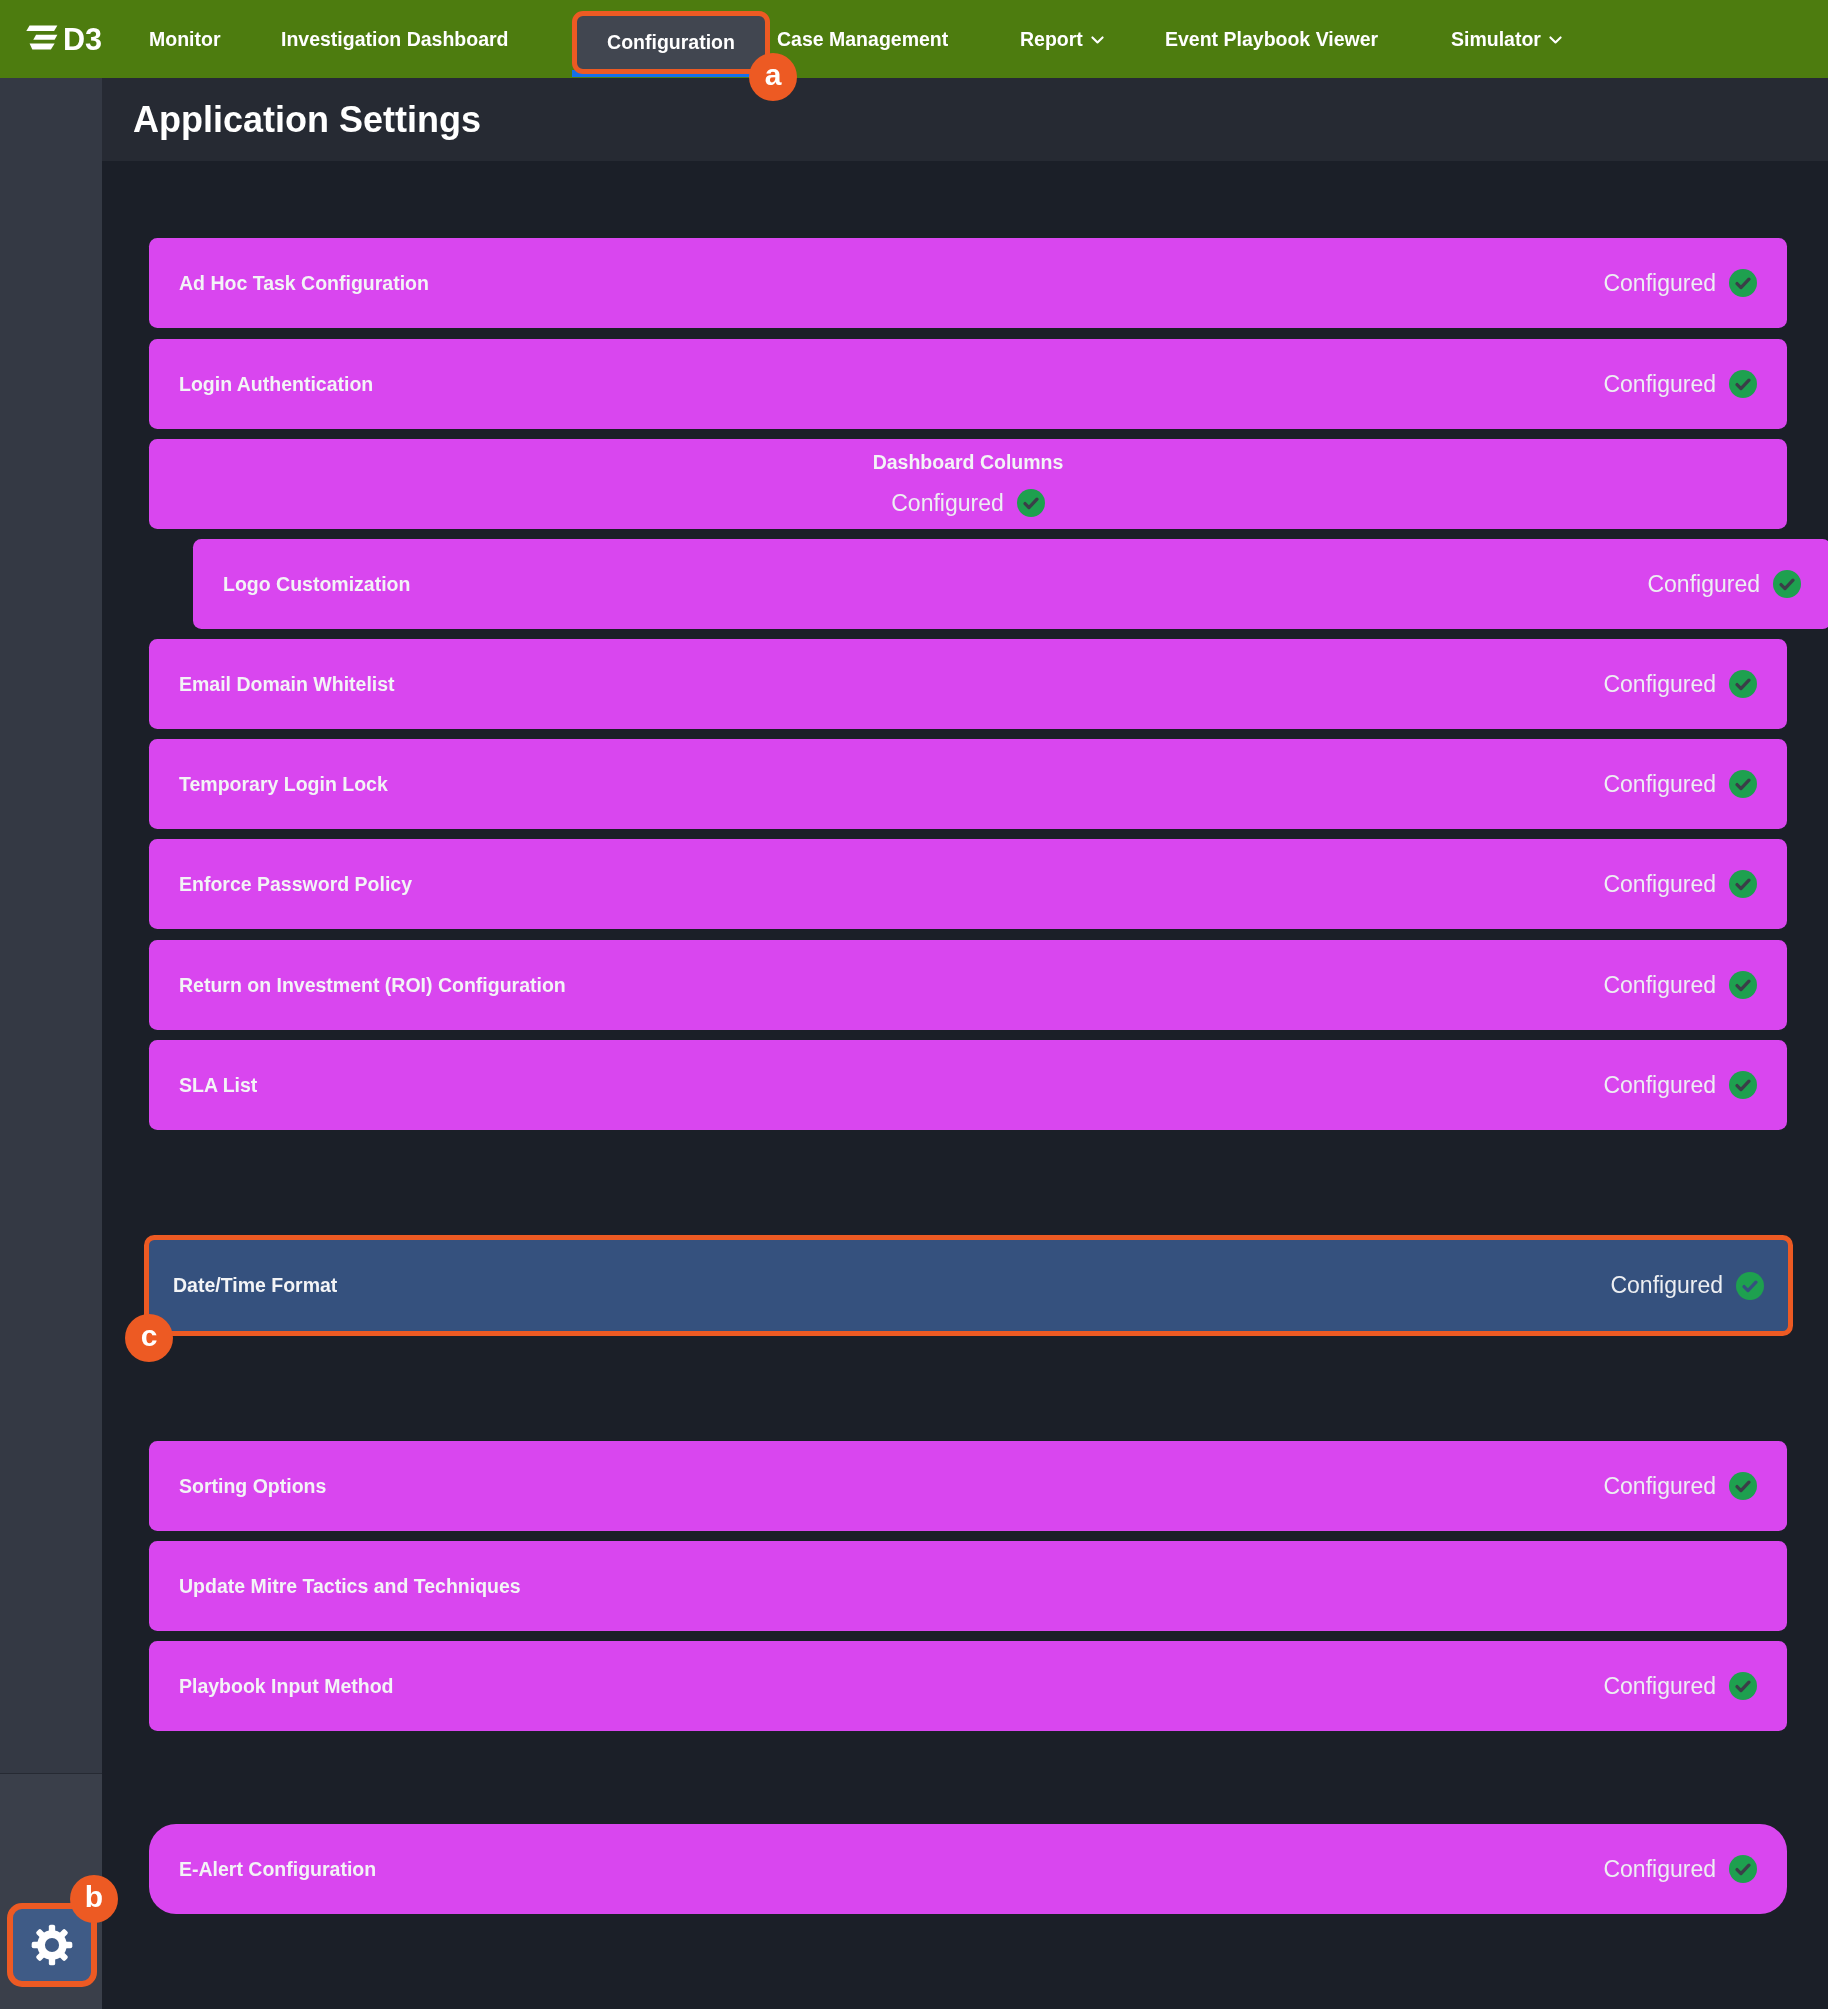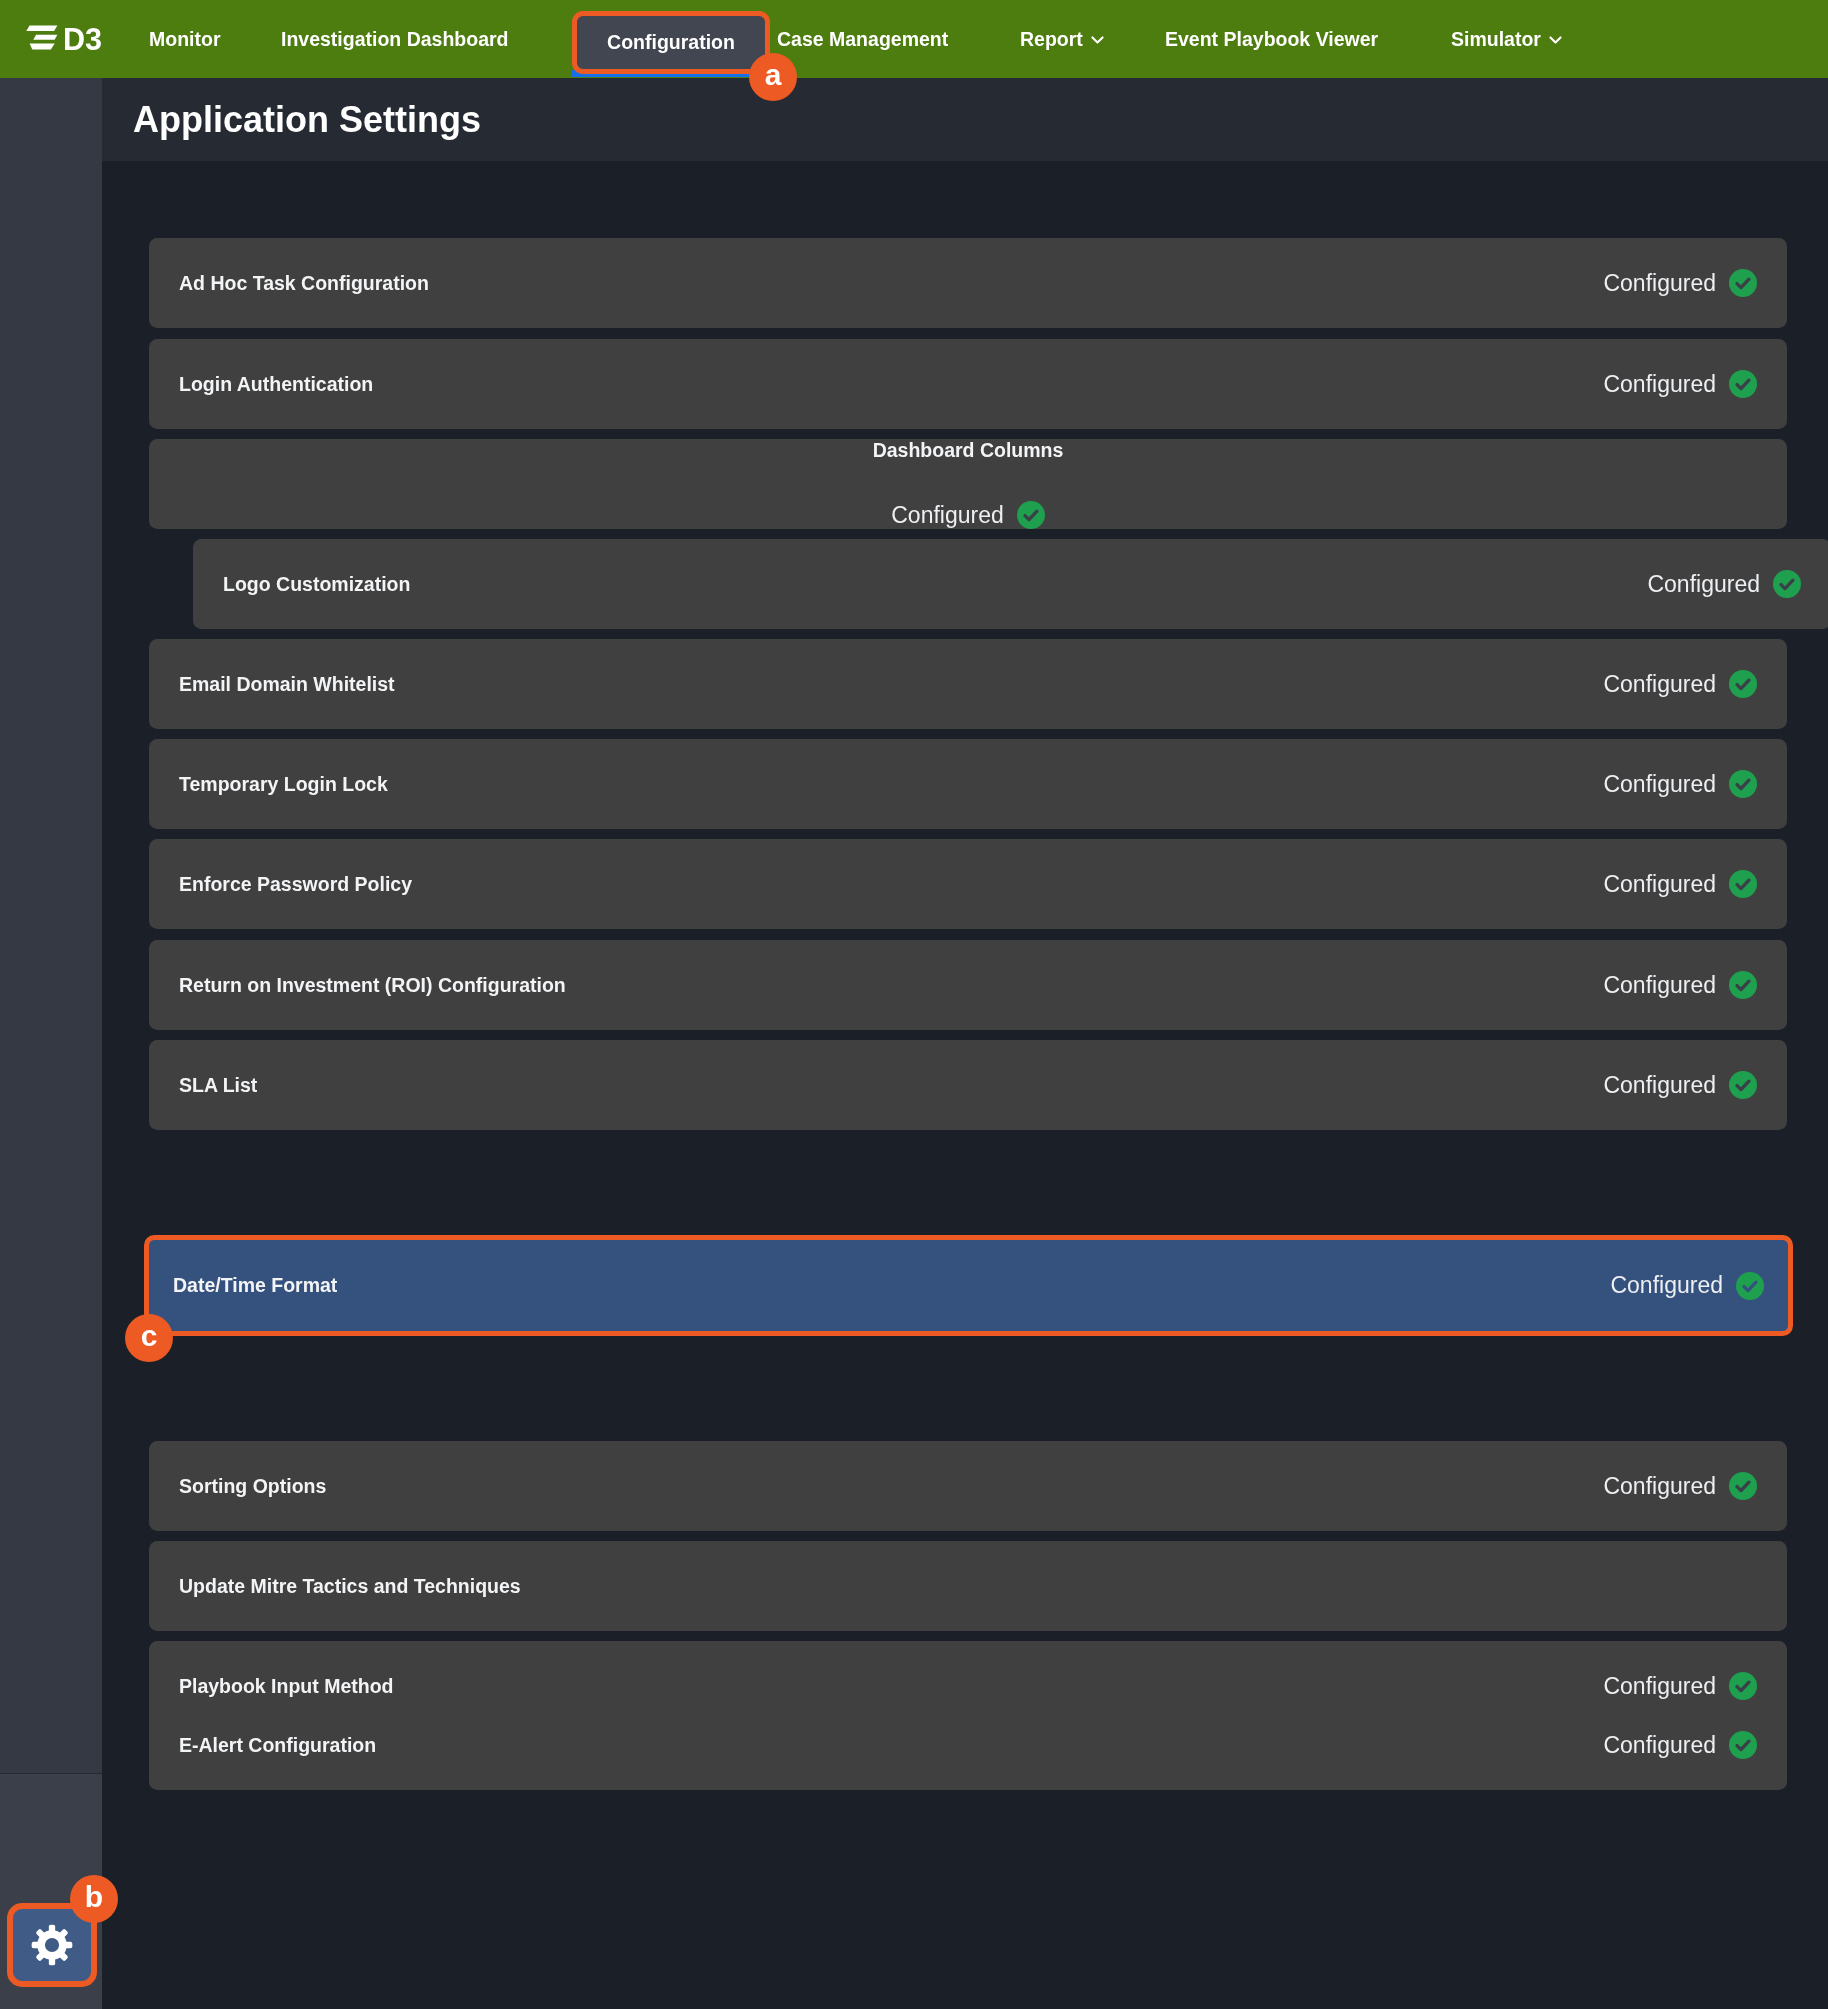--- a/index.html
+++ b/index.html
@@ -30,23 +30,23 @@
   .side-icon{position:absolute;left:31px;width:41px;height:41px;color:#fff;--knock:#343944;cursor:pointer;}
   .side-icon svg{width:41px;height:41px;display:block;}
   .dock-icon{--knock:#3A3F4A;}
   #gear-button{position:absolute;left:7.4px;top:1903px;width:90px;height:84px;background:#3F5B86;
                border:6.5px solid var(--orange);border-radius:15px;box-sizing:border-box;
                display:flex;align-items:center;justify-content:center;cursor:pointer;z-index:4;}
   #gear-button svg{width:46px;height:46px;--knock:#3F5B86;}
 
   
   #panel{position:absolute;left:102px;top:161px;width:1726px;height:1848px;background:#1B1F28;z-index:1;}
-  .row{position:absolute;left:149px;width:1638px;height:90px;background:#404040;border-radius:8.3px;
+  .row{position:absolute;left:149px;width:1638px;height:90px;background:#d946ef;border-radius:8.3px;
        display:flex;align-items:center;justify-content:space-between;
-       padding:0 30px;box-sizing:border-box;cursor:pointer;}
+       padding:12px 30px;box-sizing:border-box;cursor:pointer;}
   .row-title{color:#F3F4F6;font-size:19.5px;font-weight:700;}
   .row-status{display:flex;align-items:center;gap:13px;}
   .status-text{color:#EDEFF2;font-size:23px;font-weight:400;}
   .status-icon{width:28px;height:28px;display:flex;}
   .status-icon svg{width:28px;height:28px;}
   .row.hl{left:144px;width:1649px;height:101px;background:var(--hlblue);
           border:5.6px solid var(--orange);border-radius:10.2px;padding:0 24px;}
   .row.hl .sicon-mark{stroke:var(--hlblue);}
 
   
@@ -278,21 +278,21 @@
     <span class="row-status">
       <span class="status-text">Configured</span>
       <span class="status-icon">
               <svg viewBox="0 0 30 30">
                 <circle cx="15" cy="15" r="15" fill="var(--green)"></circle>
                 <path class="sicon-mark" d="M8.6 15.7 l4.2 4.2 l8.6 -9" stroke="#3A3F48" stroke-width="3.6" fill="none" stroke-linecap="round" stroke-linejoin="round"></path>
               </svg>
             </span>
     </span>
   </div>
-        <div class="row" style="top: 1700px;">
+        <div class="row" style="top: 1824px; border-radius: 27px;">
     <span class="row-title">E-Alert Configuration</span>
     <span class="row-status">
       <span class="status-text">Configured</span>
       <span class="status-icon">
               <svg viewBox="0 0 30 30">
                 <circle cx="15" cy="15" r="15" fill="var(--green)"></circle>
                 <path class="sicon-mark" d="M8.6 15.7 l4.2 4.2 l8.6 -9" stroke="#3A3F48" stroke-width="3.6" fill="none" stroke-linecap="round" stroke-linejoin="round"></path>
               </svg>
             </span>
     </span>

